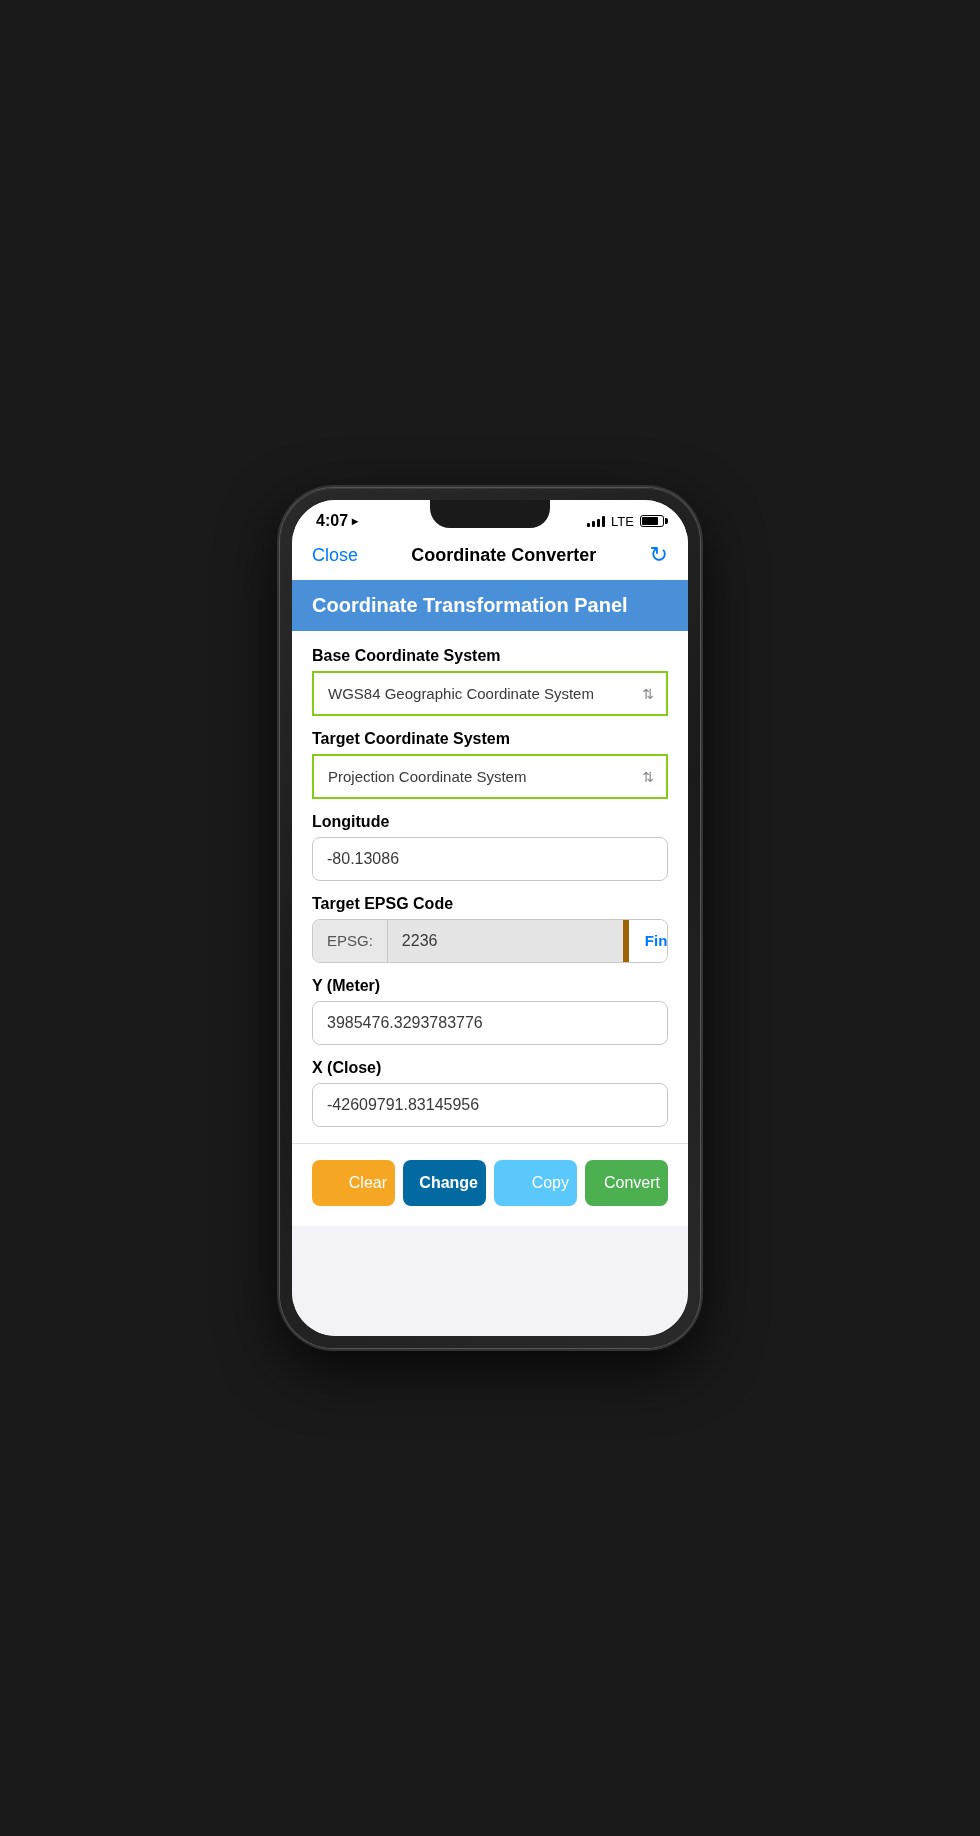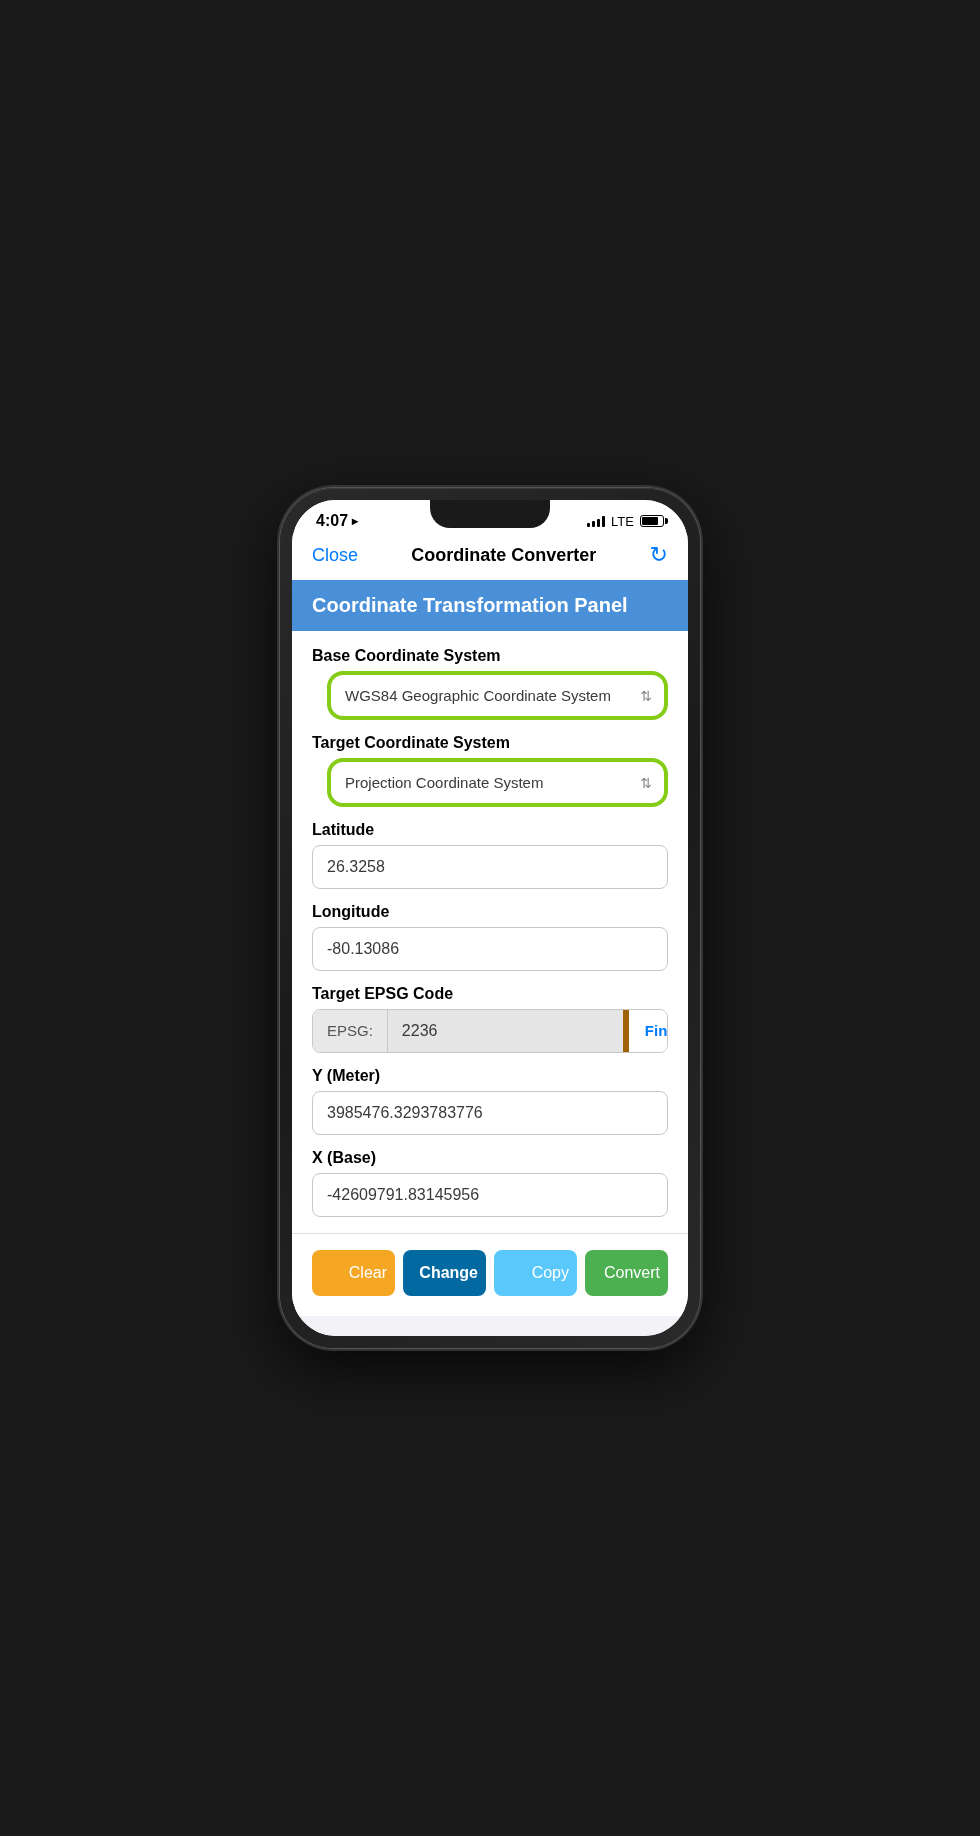--- a/index.html
+++ b/index.html
@@ -177,25 +177,24 @@
 
     .field-label {
       font-size: 16px;
       font-weight: 700;
       color: #000;
       margin-bottom: 6px;
     }
 
     .select-wrapper {
       position: relative;
-      border: 4px solid #84cc16;
-      border-radius: 16px;
+      border: 2px solid #84cc16;
+      border-radius: 0;
       background: #fff;
       overflow: hidden;
-      margin-left: 15px;
     }
 
     .select-display {
       padding: 12px 40px 12px 14px;
       font-size: 15px;
       color: #3a3a3a;
       background: transparent;
       width: 100%;
     }
 
@@ -338,24 +337,20 @@
         </div>
 
         <div class="field-group">
           <div class="field-label">Target Coordinate System</div>
           <div class="select-wrapper">
             <div class="select-display">Projection Coordinate System</div>
             <span class="select-arrow">⇅</span>
           </div>
         </div>
 
-        <div class="field-group">
-          <div class="field-label">Latitude</div>
-          <input class="text-input" type="text" value="26.3258" style="">
-        </div>
 
         <div class="field-group">
           <div class="field-label">Longitude</div>
           <input class="text-input" type="text" value="-80.13086" style="">
         </div>
 
         <div class="field-group">
           <div class="field-label">Target EPSG Code</div>
           <div class="epsg-row">
             <span class="epsg-label">EPSG:</span>
@@ -363,21 +358,21 @@
             <span class="epsg-find">Find</span>
           </div>
         </div>
 
         <div class="field-group">
           <div class="field-label">Y (Meter)</div>
           <input class="text-input" type="text" value="3985476.3293783776" style="">
         </div>
 
         <div class="field-group">
-          <div class="field-label">X (Base)</div>
+          <div class="field-label">X (Close)</div>
           <input class="text-input" type="text" value="-42609791.83145956" style="">
         </div>
 
       </div>
 
       <div class="bottom-buttons">
         <button class="btn btn-clear">Clear</button>
         <button class="btn btn-change">Change</button>
         <button class="btn btn-copy">Copy</button>
         <button class="btn btn-convert">Convert</button>

